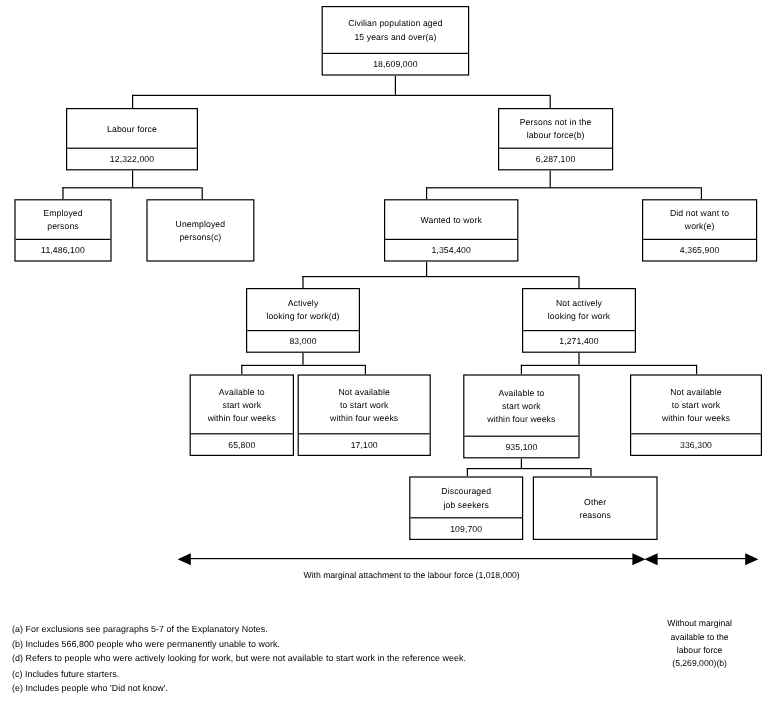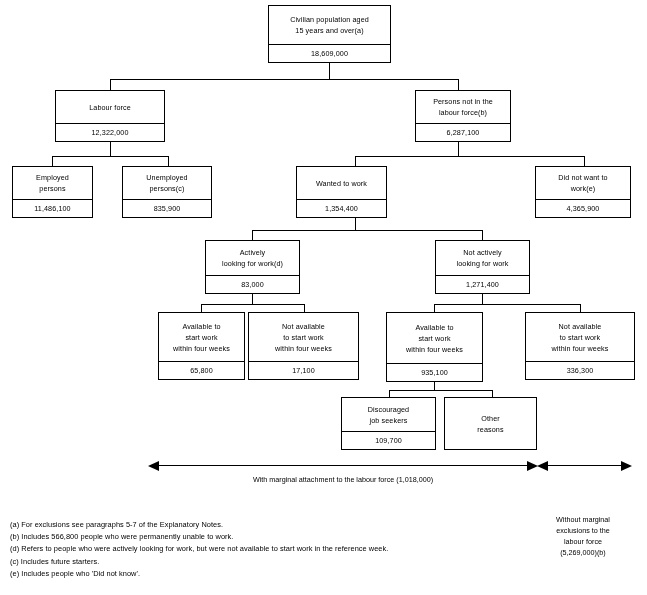--- a/index.html
+++ b/index.html
@@ -173,24 +173,23 @@
       <span class="ln">persons</span>
     </div>
     <div class="value">11,486,100</div>
   </div>
 
   <div class="node" style="left:122px; top:166px; width:90px; height:52px;">
     <div class="label">
       <span class="ln">Unemployed</span>
       <span class="ln">persons(c)</span>
     </div>
-    <div class="value">835,900</div>
-  </div>
-
-  <div class="node" style="left:296px; top:166px; width:91px; height:52px;">
+  </div>
+
+  <div class="node" style="left:320px; top:166px; width:112px; height:52px;">
     <div class="label">
       <span class="ln">Wanted to work</span>
     </div>
     <div class="value">1,354,400</div>
   </div>
 
   <div class="node" style="left:535px; top:166px; width:96px; height:52px;">
     <div class="label">
       <span class="ln">Did not want to</span>
       <span class="ln">work(e)</span>
@@ -251,40 +250,40 @@
   </div>
 
   <div class="node" style="left:341px; top:397px; width:95px; height:53px;">
     <div class="label">
       <span class="ln">Discouraged</span>
       <span class="ln">job seekers</span>
     </div>
     <div class="value">109,700</div>
   </div>
 
-  <div class="node" style="left:444px; top:397px; width:93px; height:53px;">
+  <div class="node" style="left:444px; top:397px; width:104px; height:53px;">
     <div class="label">
       <span class="ln">Other</span>
       <span class="ln">reasons</span>
     </div>
   </div>
 
   <div class="arrowhead left" style="left:148px; top:461px;"></div>
   <div class="arrowline" style="left:158px; top:465px; width:370px;"></div>
   <div class="arrowhead right" style="left:527px; top:461px;"></div>
   <div class="bracket-caption" style="left:148px; top:474px; width:390px;">
     <span class="ln">With marginal attachment to the labour force (1,018,000)</span>
   </div>
 
   <div class="arrowhead left" style="left:537px; top:461px;"></div>
   <div class="arrowline" style="left:547px; top:465px; width:75px;"></div>
   <div class="arrowhead right" style="left:621px; top:461px;"></div>
   <div class="bracket-caption" style="left:524px; top:474px; width:118px;margin-top:40px;">
     <span class="ln">Without marginal</span>
-    <span class="ln">exclusions to the</span>
+    <span class="ln">available to the</span>
     <span class="ln">labour force</span>
     <span class="ln">(5,269,000)(b)</span>
   </div>
 
   <div id="footnotes">
     <div class="fn">(a) For exclusions see paragraphs 5-7 of the Explanatory Notes.</div>
     <div class="fn">(b) Includes 566,800 people who were permanently unable to work.</div>
     <div class="fn">(d) Refers to people who were actively looking for work, but were not available to start work in the reference week.</div>
     <div class="fn">(c) Includes future starters.</div>
     <div class="fn">(e) Includes people who 'Did not know'.</div>

